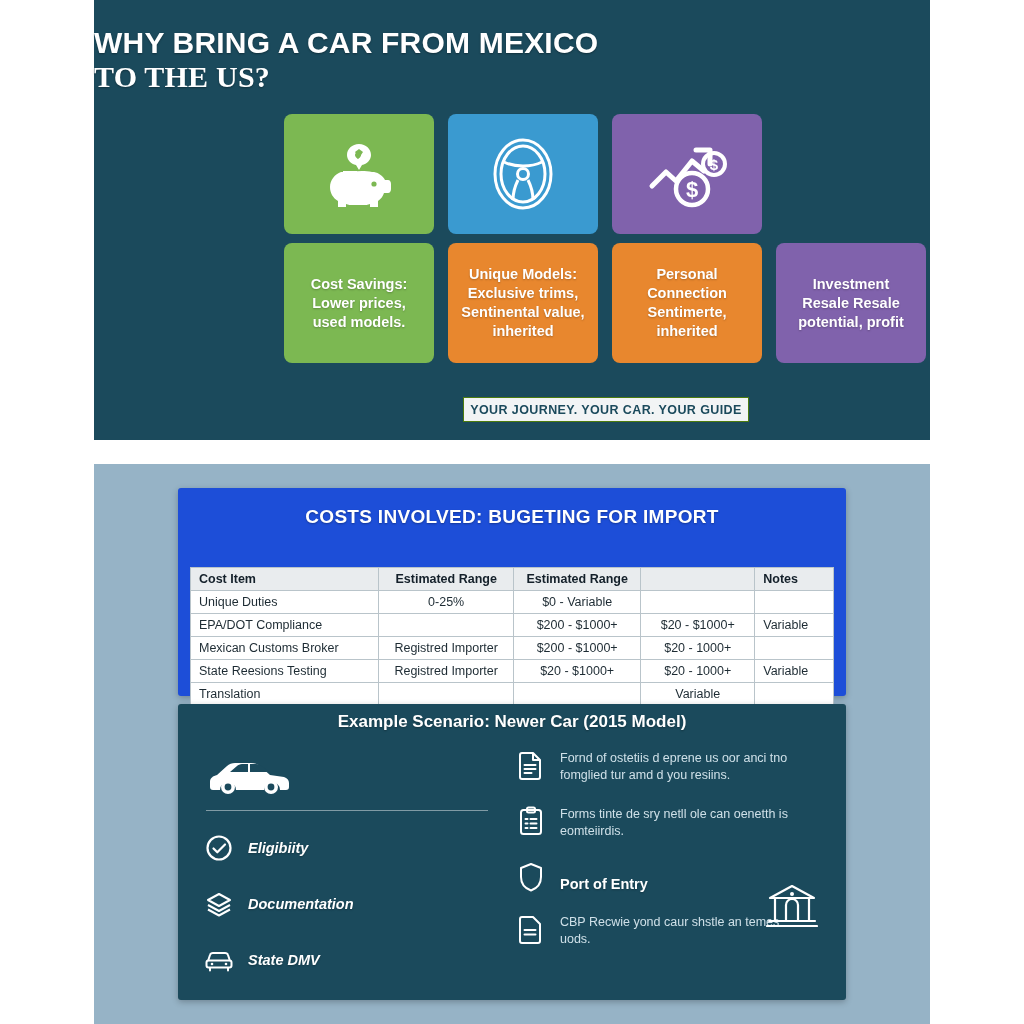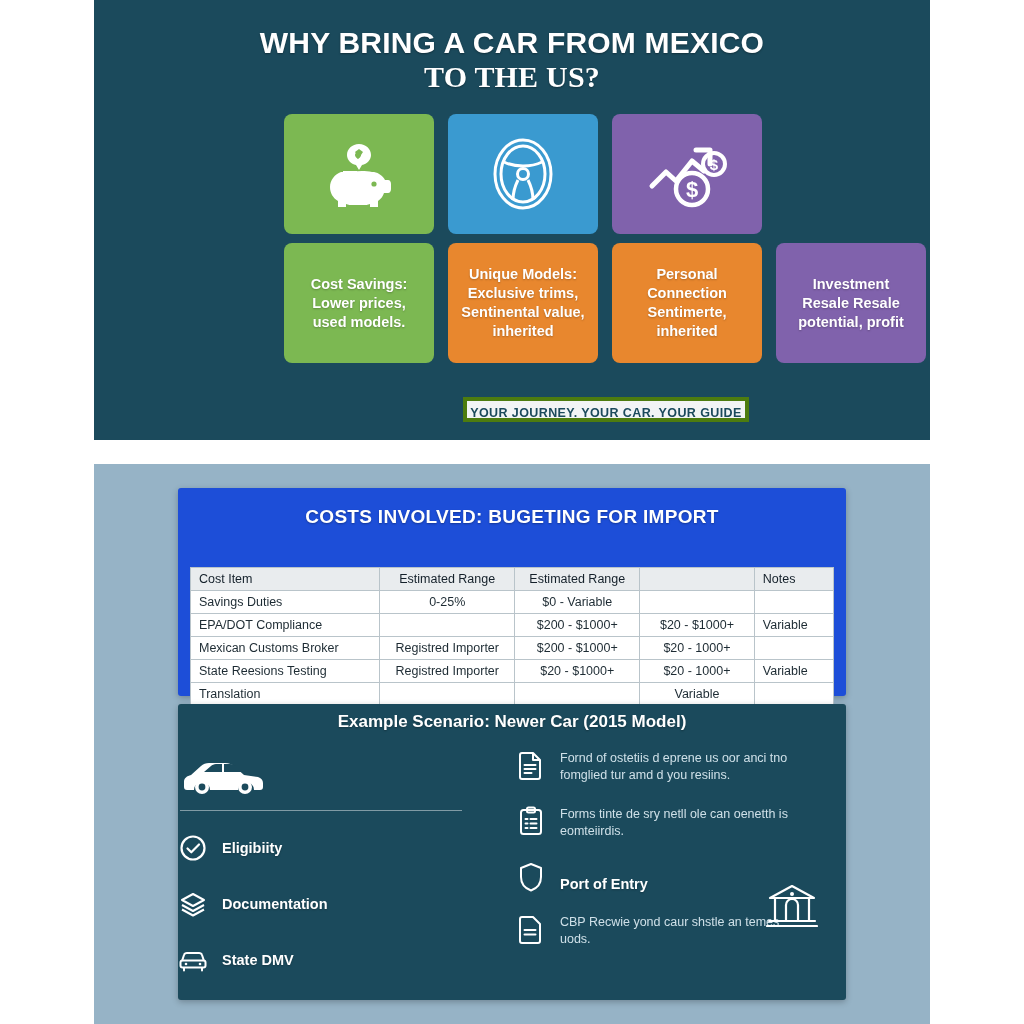--- a/index.html
+++ b/index.html
@@ -28,21 +28,20 @@
     top: 0px;
     width: 836px;
     height: 440px;
     background: #1b4a5c;
   }
   .top-title {
     position: absolute;
     left: 0;
     top: 26px;
     width: 836px;
-    text-align: center;
     color: #ffffff;
     font-size: 30px;
     font-weight: bold;
     line-height: 34px;
     letter-spacing: 0.2px;
     text-shadow: 0 1px 2px rgba(0,0,0,0.35);
   }
   .top-title .l2 { display: block; font-family: Liberation Serif, serif; }
 
   .tile-row {
@@ -87,21 +86,21 @@
     opacity: 0.95;
   }
   .tile-text .ln { display: block; }
 
   .tile-icon svg { display: block; }
 
   
   .banner {
     position: absolute;
     background: #f2f4f5;
-    border: 4px solid #4d7c0f;
+    border: 1px solid #4d7c0f;
     color: #1b4a5c;
     font-size: 12.5px;
     font-weight: bold;
     letter-spacing: 0.4px;
     text-align: center;
     box-sizing: border-box;
   }
   .banner-top {
     left: 369px;
     top: 397px;
@@ -153,21 +152,21 @@
   table.cost-table td {
     border: 1px solid #b9c4ca;
     height: 22px;
     padding: 0 8px;
     font-weight: normal;
     white-space: nowrap;
     overflow: hidden;
   }
   table.cost-table thead th {
     background: #e9ecee;
-    font-weight: normal;
+    font-weight: bold;
     color: #14202a;
   }
   .col-item   { width: 200px; text-align: left; }
   .col-r1     { width: 131px; text-align: center; }
   .col-r2     { width: 118px; text-align: center; }
   .col-r3     { width: 118px; text-align: center; }
   .col-notes  { width: 77px;  text-align: left; }
 
   
   .card-example {
@@ -188,21 +187,21 @@
     padding-top: 8px;
     text-shadow: 0 1px 2px rgba(0,0,0,0.3);
   }
   .example-cols {
     position: absolute;
     top: 46px;
     left: 0;
     width: 668px;
     display: flex;
   }
-  .col-left  { width: 330px; box-sizing: border-box; }
+  .col-left  { width: 330px; padding-left: 26px; box-sizing: border-box; font-style: italic; }
   .col-right { width: 338px; padding-left: 8px;  box-sizing: border-box; }
 
   .car-illo { margin-top: 6px; }
   .divider {
     height: 1px;
     background: rgba(255,255,255,0.45);
     width: 282px;
     margin: 10px 0 22px 2px;
   }
 
@@ -342,21 +341,21 @@
           <tr>
             <th class="col-item">Cost Item</th>
             <th class="col-r1">Estimated Range</th>
             <th class="col-r2">Estimated Range</th>
             <th class="col-r3"></th>
             <th class="col-notes">Notes</th>
           </tr>
         </thead>
         <tbody>
           <tr>
-            <td class="col-item">Savings Duties</td>
+            <td class="col-item">Unique Duties</td>
             <td class="col-r1">0-25%</td>
             <td class="col-r2">$0 - Variable</td>
             <td class="col-r3"></td>
             <td class="col-notes"></td>
           </tr>
           <tr>
             <td class="col-item">EPA/DOT Compliance</td>
             <td class="col-r1"></td>
             <td class="col-r2">$200 - $1000+</td>
             <td class="col-r3">$20 - $1000+</td>

